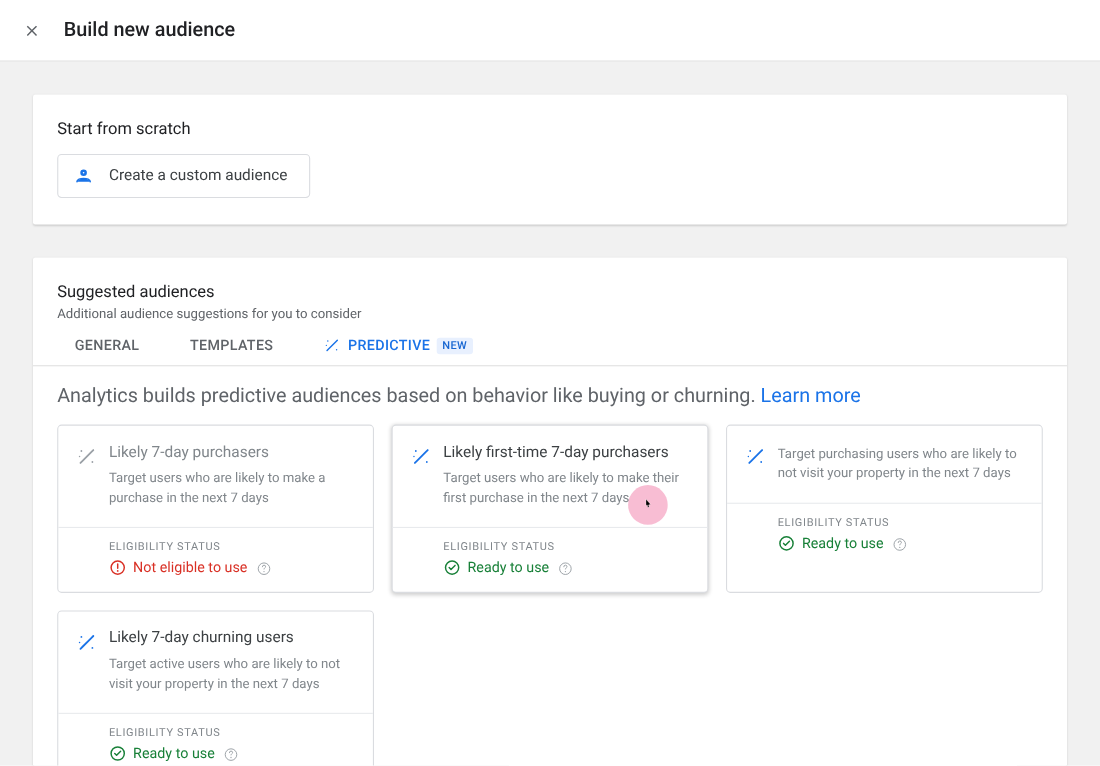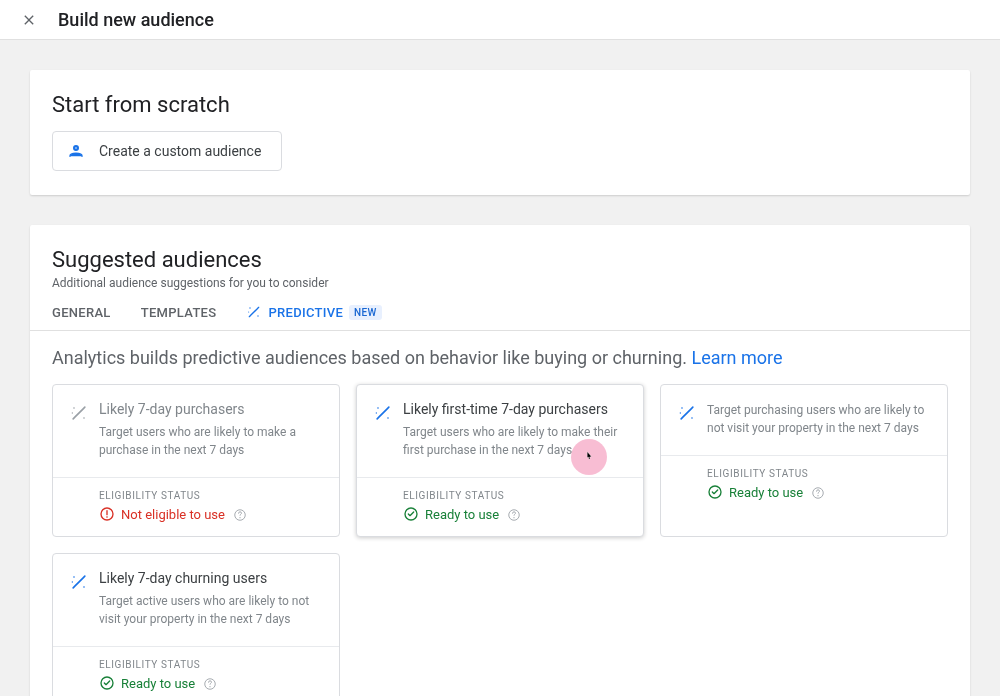--- a/index.html
+++ b/index.html
@@ -9,21 +9,21 @@
     }
     body {
       font-family: 'Segoe UI', Roboto, Arial, sans-serif;
       background: #f1f1f1;
       width: 1000px;
       height: 696px;
       overflow: hidden;
     }
     .header {
       background: white;
-      height: 40px;
+      height: 56px;
       display: flex;
       align-items: center;
       padding: 0 20px;
       border-bottom: 1px solid #e0e0e0;
     }
     .close-x {
       width: 18px;
       height: 18px;
       cursor: pointer;
       display: flex;
@@ -44,21 +44,21 @@
       padding: 30px;
     }
     .panel {
       background: white;
       border-radius: 2px;
       box-shadow: 0 1px 2px rgba(0,0,0,0.15);
       margin-bottom: 30px;
       padding: 22px 22px 24px 22px;
     }
     .section-title {
-      font-size: 22px;
+      font-size: 15px;
       font-weight: 400;
       color: #202124;
       margin-bottom: 14px;
     }
     .section-subtitle {
       font-size: 12px;
       color: #5f6368;
       margin-top: -10px;
       margin-bottom: 14px;
     }
@@ -88,20 +88,21 @@
     }
     .tab {
       font-size: 13px;
       font-weight: 500;
       color: #5f6368;
       cursor: pointer;
       letter-spacing: 0.3px;
       display: flex;
       align-items: center;
       gap: 6px;
+      margin-left: 16px;
     }
     .tab.active {
       color: #1a73e8;
     }
     .wand-icon-sm {
       width: 16px;
       height: 16px;
     }
     .new-badge {
       background: #e8f0fe;

